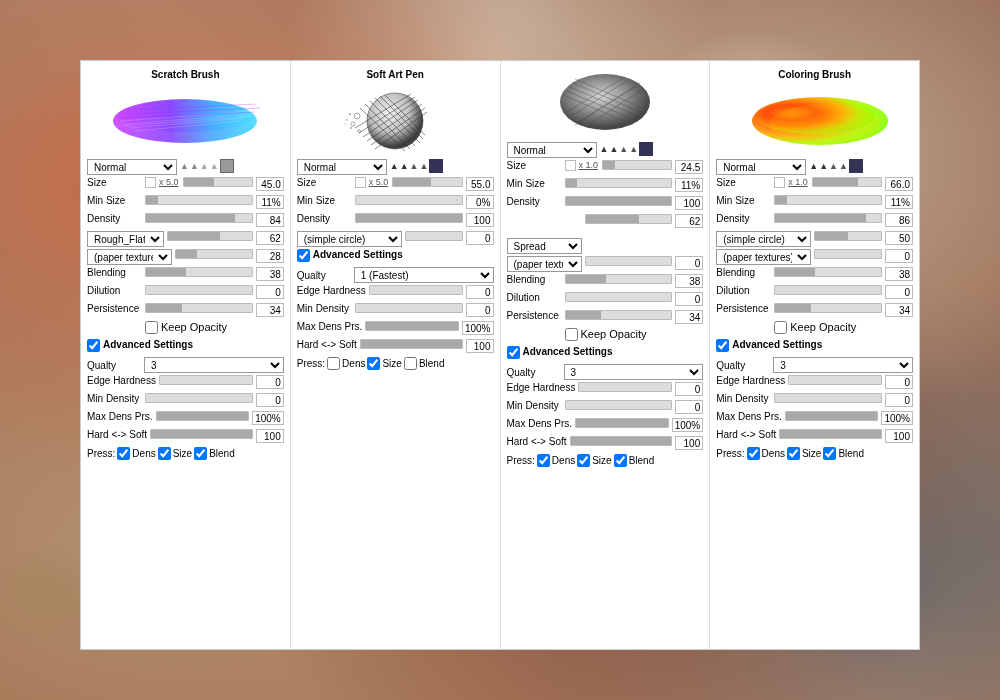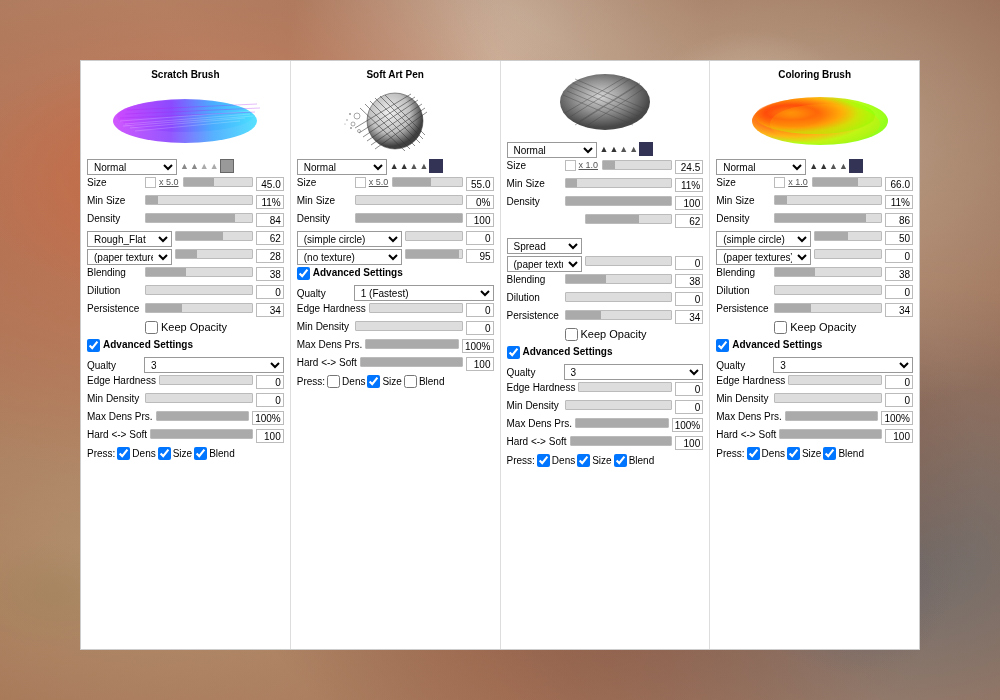--- a/index.html
+++ b/index.html
@@ -250,21 +250,21 @@
 
     <div class="row">
       <span class="row-label">Density</span>
       <div class="slider-container">
         <div class="slider-fill" style="width:84%"></div>
       </div>
       <div class="value-box">84</div>
     </div>
 
     <div class="row">
-      <select class="dropdown" style="width:85px;">
+      <select class="dropdown" style="width:77px;">
         <option>Rough_Flat</option>
       </select>
       <div class="slider-container">
         <div class="slider-fill" style="width:62%"></div>
       </div>
       <div class="value-box">62</div>
     </div>
 
     <div class="row">
       <select class="dropdown" style="width:85px;">
@@ -444,29 +444,20 @@
     <div class="row">
       <select class="dropdown" style="width:105px;">
         <option>(simple circle)</option>
       </select>
       <div class="slider-container">
         <div class="slider-fill" style="width:0%"></div>
       </div>
       <div class="value-box">0</div>
     </div>
 
-    <div class="row">
-      <select class="dropdown" style="width:105px;">
-        <option>(no texture)</option>
-      </select>
-      <div class="slider-container">
-        <div class="slider-fill" style="width:95%"></div>
-      </div>
-      <div class="value-box">95</div>
-    </div>
 
     <div class="row">
       <input type="checkbox" checked="" style="">
       <span class="adv-settings-label">Advanced Settings</span>
     </div>
 
     <div class="row qualty-row">
       <span class="row-label">Qualty</span>
       <select class="dropdown qualty-select">
         <option>1 (Fastest)</option>

